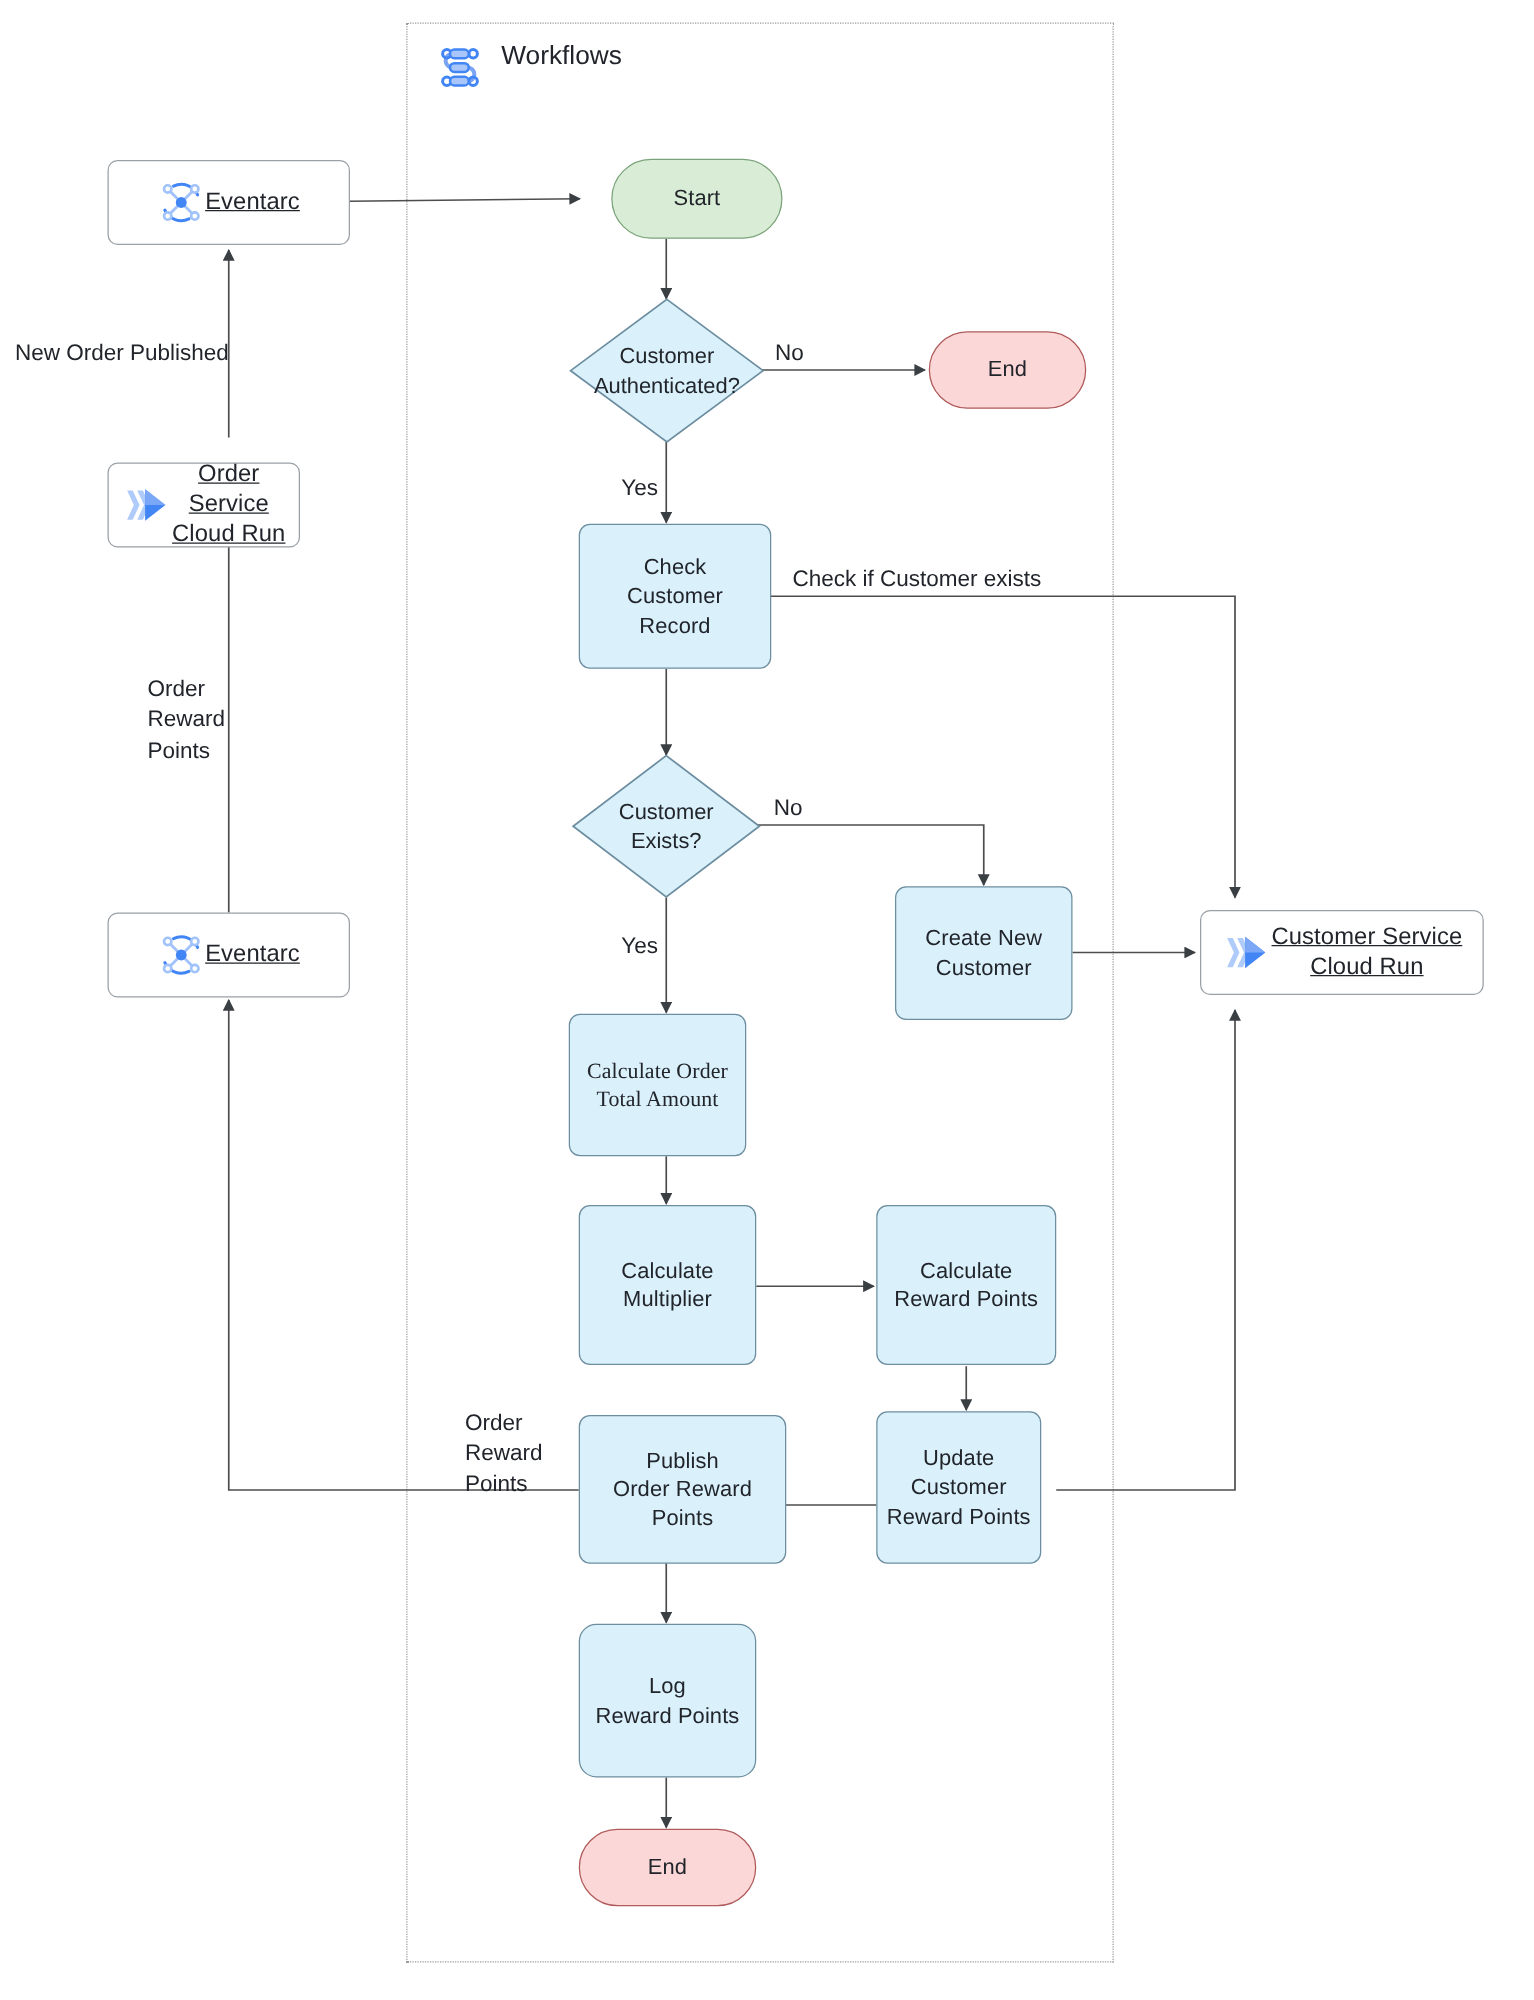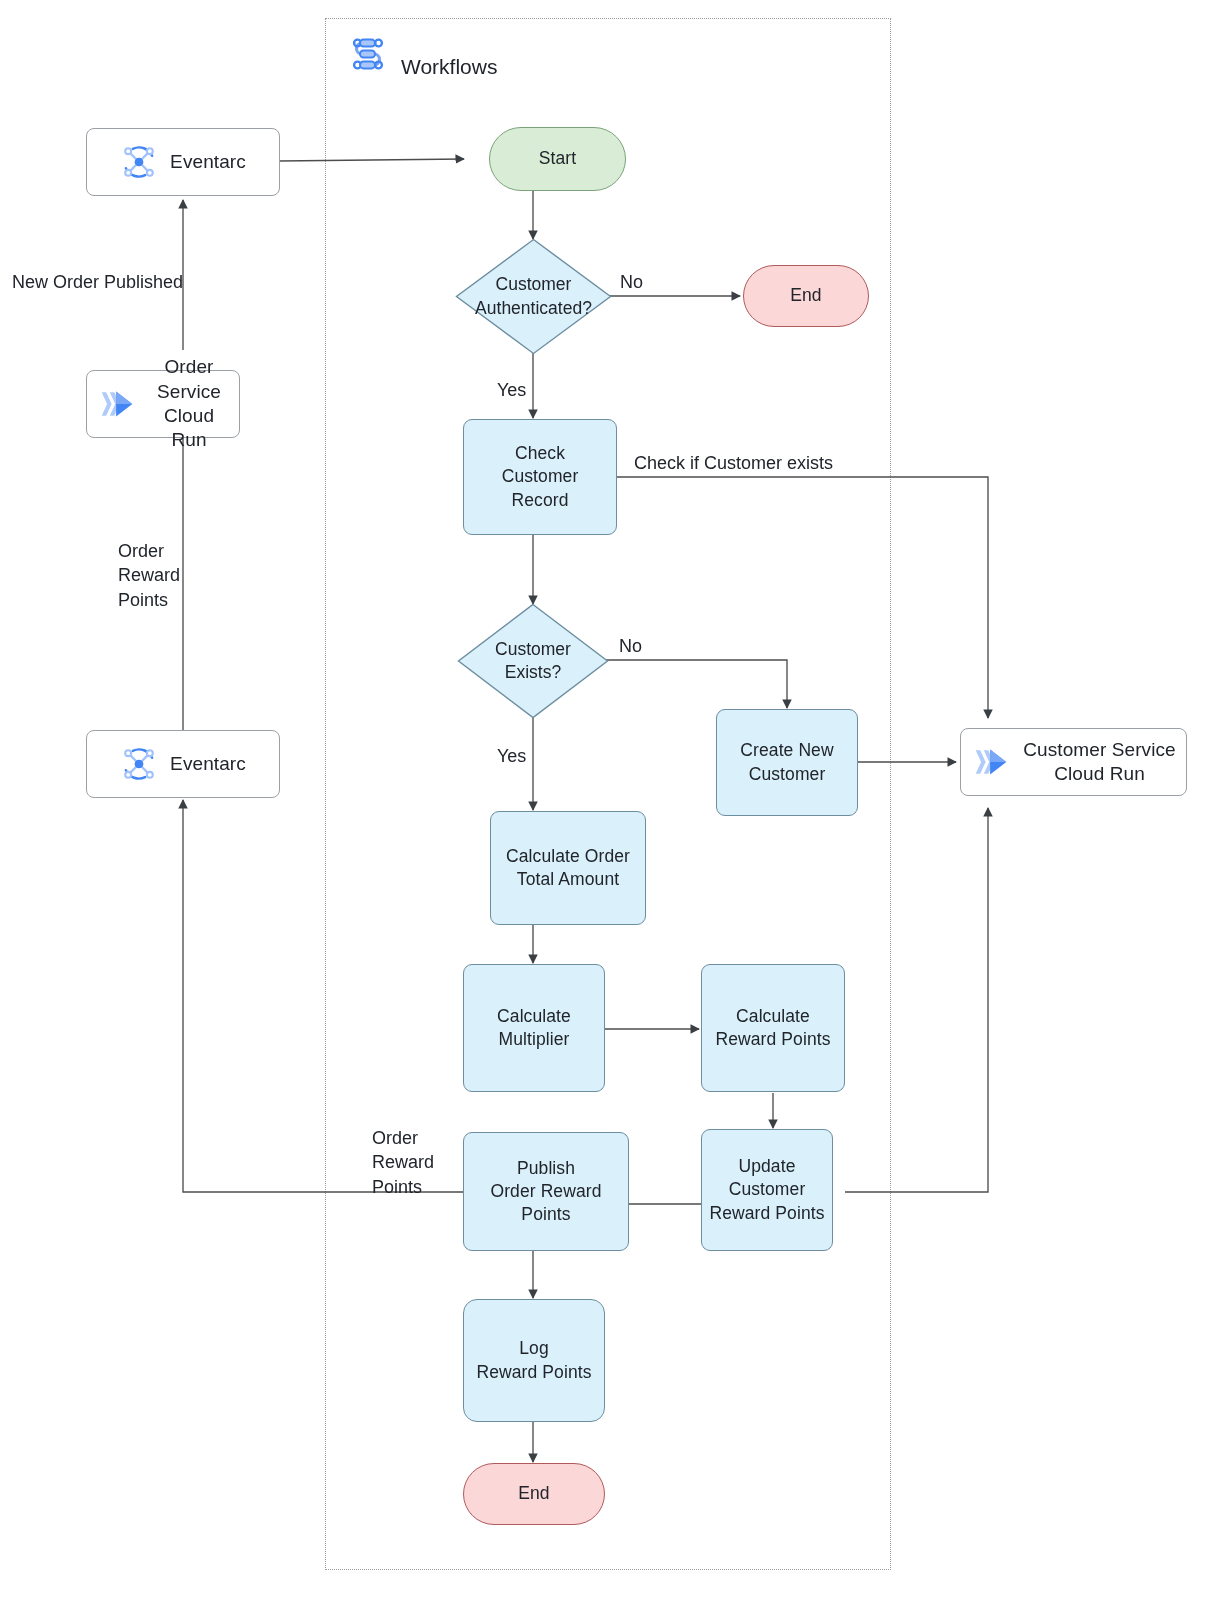--- a/index.html
+++ b/index.html
@@ -77,22 +77,23 @@
   }
   .terminator-end {
     background: #fbd7d7;
     border: 1.3px solid #b05a5a;
     border-radius: 999px;
   }
   .service {
     background: #ffffff;
     border: 1.2px solid #9aa0a6;
     border-radius: 8px;
-    gap: 12px;
+    gap: 0;
     padding: 12px 10px;
+    text-decoration: underline;
   }
   .service .svc-label {
     font-size: 19px;
     line-height: 1.28;
     color: #21252b;
     white-space: pre-line;
   }
   .icon-slot {
     flex: 0 0 auto;
     display: inline-flex;
@@ -105,21 +106,21 @@
     font-size: 18px;
     color: #21252b;
     line-height: 1.35;
     white-space: pre-line;
     background: transparent;
   }
 
   .group-title {
     position: absolute;
     display: flex;
-    align-items: flex-end;
+    align-items: flex-start;
     gap: 10px;
   }
   .group-title .gt-text {
     font-size: 21px;
     color: #21252b;
   }
 </style>
 </head>
 <body>
 
@@ -293,21 +294,21 @@
     <svg class="decision-shape" viewBox="0 0 152 116" preserveAspectRatio="none">
       <polygon points="76,1.5 150.5,58 76,114.5 1.5,58" fill="#daf0fa" stroke="#6c8ea0" stroke-width="1.4"></polygon>
     </svg>
     <span class="decision-label" style="white-space: pre-line;">Customer
 Exists?</span>
   </div>
 
   <div class="node process" style="left:716px; top:709px; width:142px; height:107px; white-space: pre-line;">Create New
 Customer</div>
 
-  <div class="node process" style="left:490px; top:811px; width:156px; height:114px; white-space: pre-line;">Calculate Order
+  <div class="node process" style="left:455px; top:811px; width:142px; height:114px; white-space: pre-line; font-family: Liberation Serif, serif;">Calculate Order
 Total Amount</div>
 
   <div class="node process" style="left:463px; top:964px; width:142px; height:128px; white-space: pre-line;">Calculate
 Multiplier</div>
 
   <div class="node process" style="left:701px; top:964px; width:144px; height:128px; white-space: pre-line;">Calculate
 Reward Points</div>
 
   <div class="node process" style="left:701px; top:1129px; width:132px; height:122px; white-space: pre-line;">Update
 Customer

